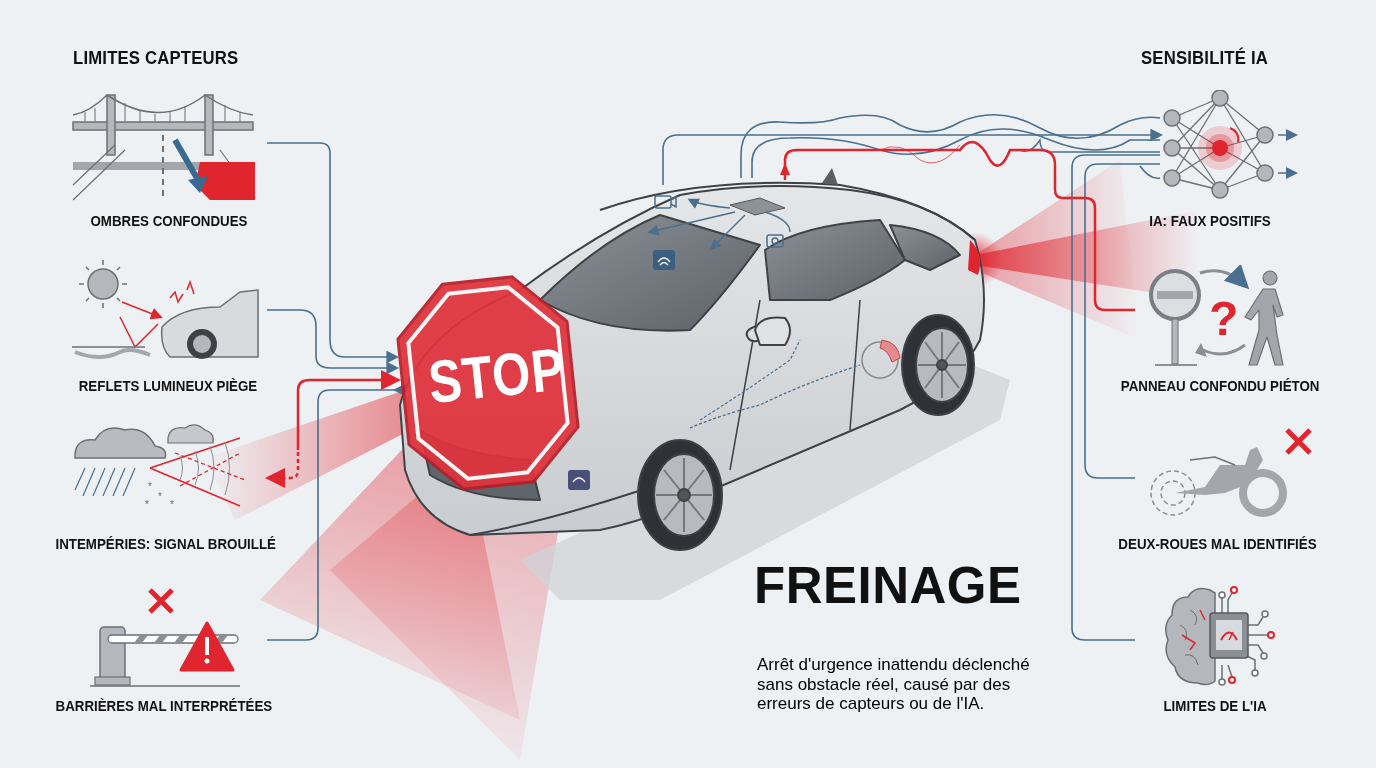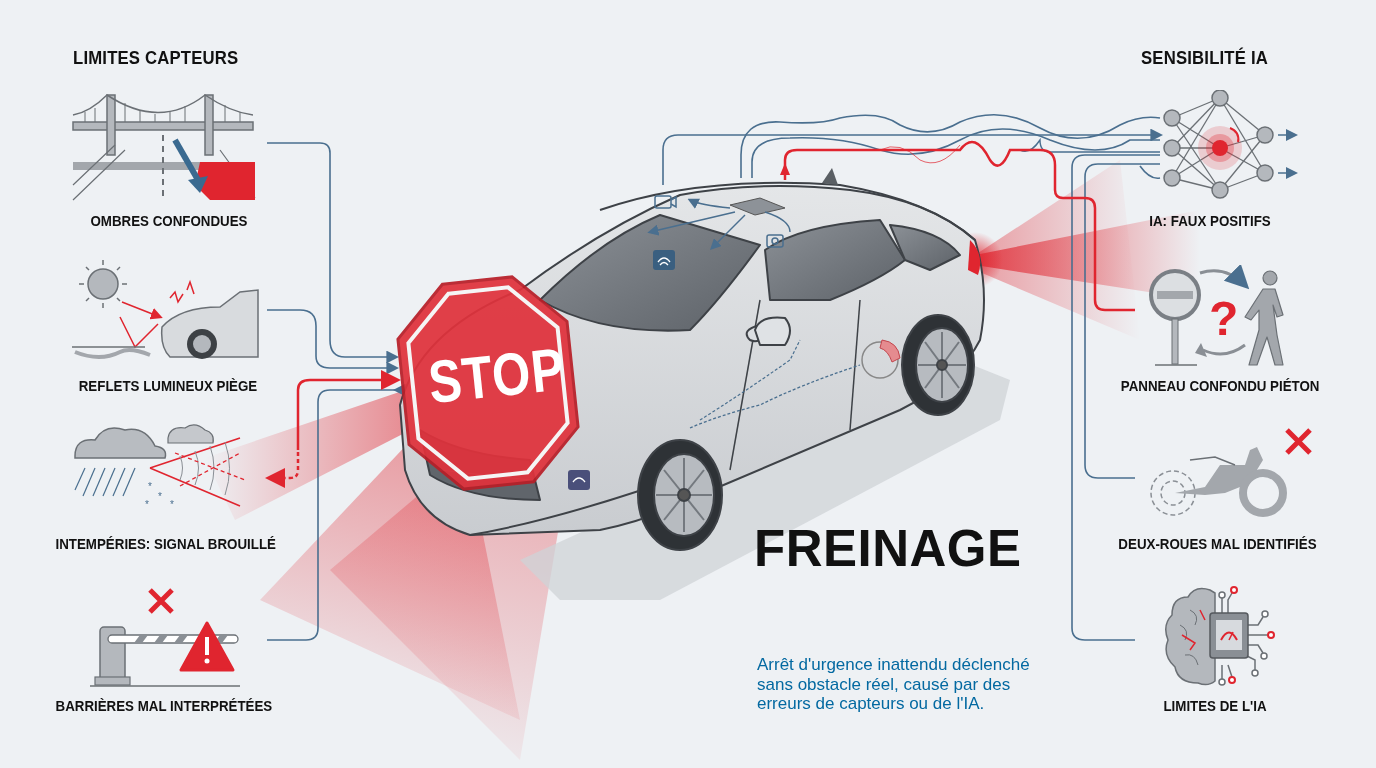--- a/index.html
+++ b/index.html
@@ -25,32 +25,32 @@
     position: absolute;
     font-weight: 700;
     font-size: 15.5px;
     white-space: nowrap;
     transform: scaleX(0.86);
     transform-origin: center top;
     text-align: center;
   }
   .main-title {
     position: absolute;
-    left: 754px; top: 524px;
+    left: 754px; top: 561px;
     font-weight: 700;
     font-size: 51px;
     line-height: 50px;
     letter-spacing: 0.5px;
   }
   .main-desc {
     position: absolute;
     left: 757px; top: 655px;
     font-size: 17px;
     line-height: 19.5px;
-    color: #0369a1;
+    color: #000000;
     width: 300px;
   }
   .icon { position: absolute; }
 </style>
 </head>
 <body>
 
 <div class="stage">
 
   <svg class="bg" width="1376" height="768" viewBox="0 0 1376 768">

